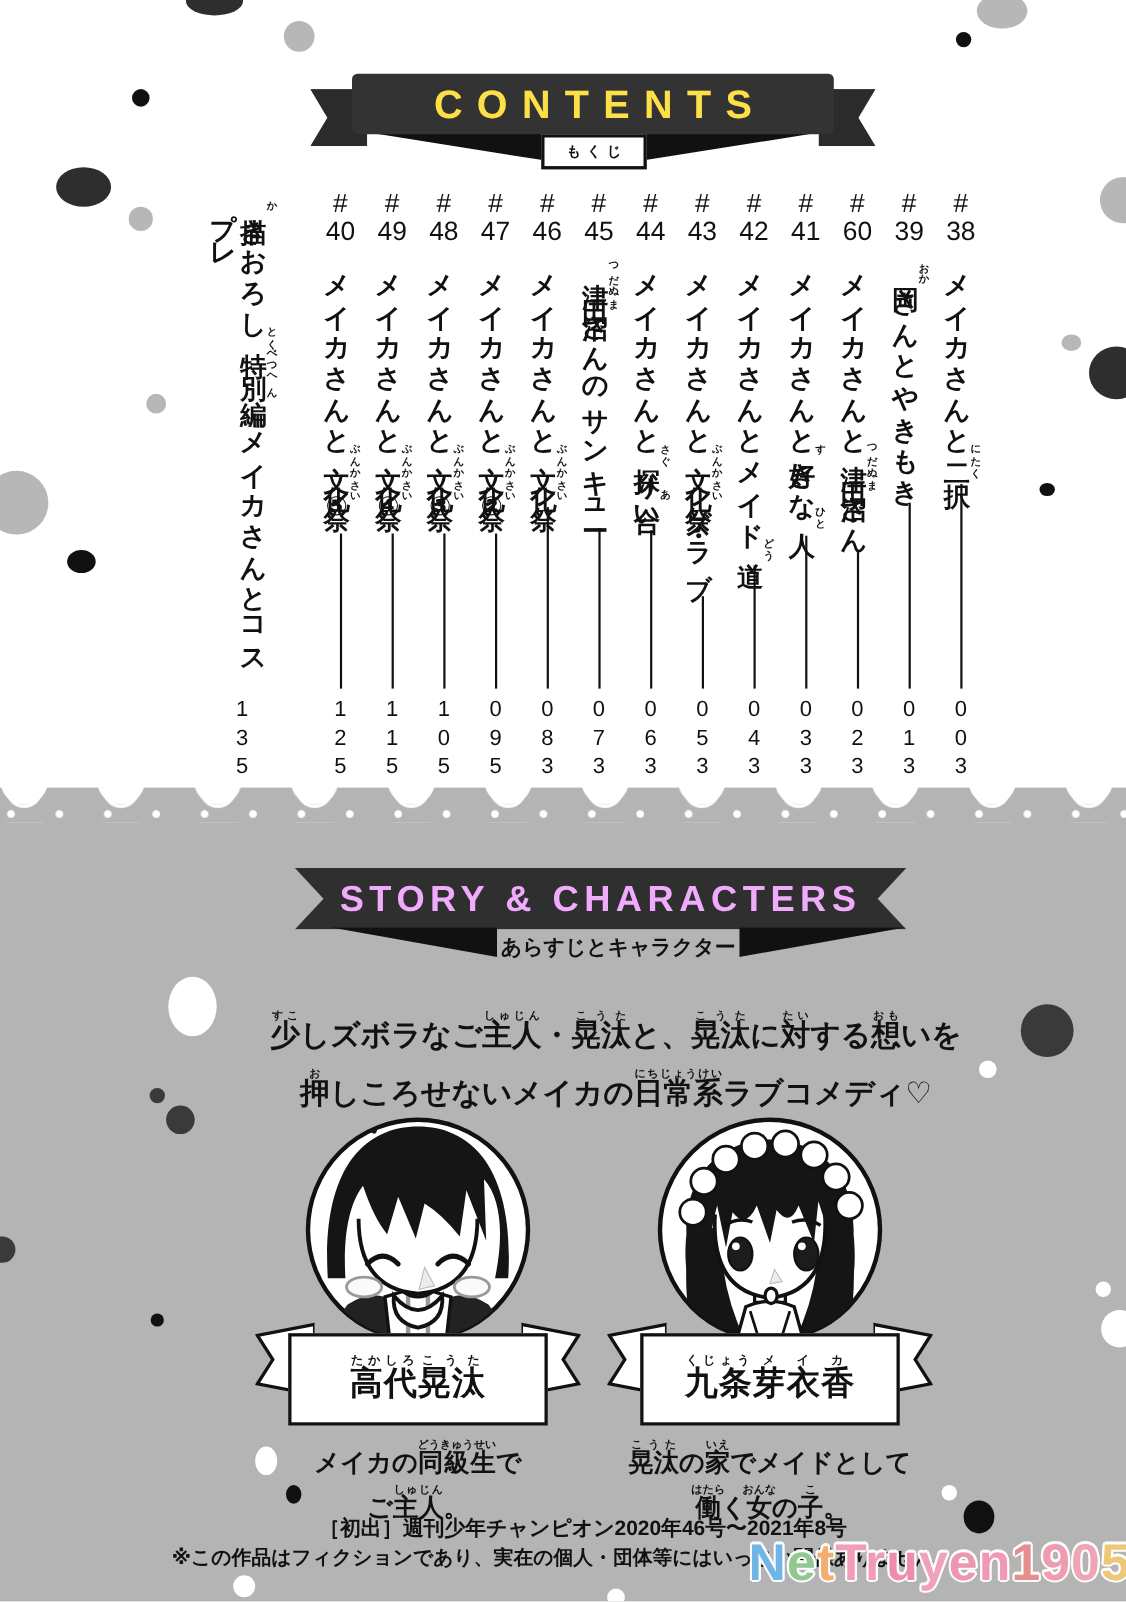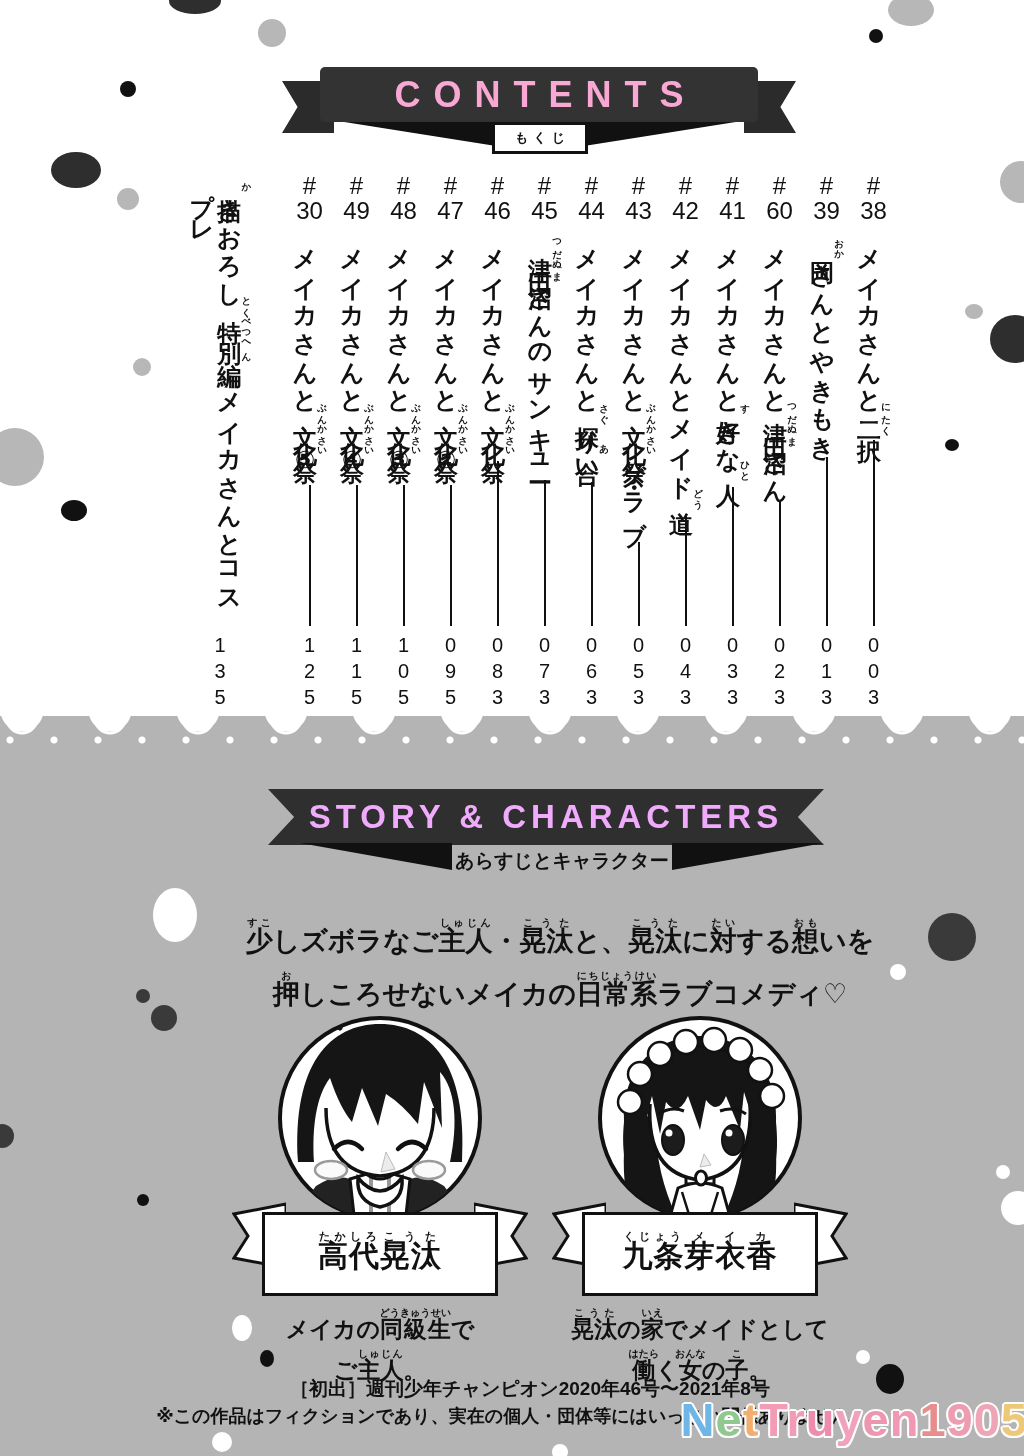--- a/index.html
+++ b/index.html
@@ -19,21 +19,21 @@
       linear-gradient(#fff,#fff);
     background-size:44px 50px,88px 50px,88px 50px,100% 16px;
     background-repeat:repeat-x,repeat-x,repeat-x,no-repeat;}
 
   
   .b1-tail{position:absolute;top:81px;width:52px;height:52px;background:#2b2b2b;z-index:3;}
   .b1-tail.left{left:282px;clip-path:polygon(0 0,100% 0,100% 100%,0 100%,30% 50%);}
   .b1-tail.right{left:744px;clip-path:polygon(0 0,100% 0,70% 50%,100% 100%,0 100%);}
   .b1-bar{position:absolute;left:320px;top:67px;width:438px;height:55px;background:#333;border-radius:5px;
     display:flex;align-items:center;justify-content:center;z-index:4;
-    color:#f9a8d4;font-size:36px;font-weight:800;letter-spacing:13px;padding-left:13px;box-sizing:border-box;}
+    color:#fde047;font-size:36px;font-weight:800;letter-spacing:13px;padding-left:13px;box-sizing:border-box;}
   .b1-tri{position:absolute;top:121px;width:158px;height:25px;background:#111;z-index:3;}
   .b1-tri.left{left:338px;clip-path:polygon(0 0,100% 0,100% 100%);}
   .b1-tri.right{left:584px;clip-path:polygon(0 0,100% 0,0 100%);}
   .b1-sub{position:absolute;left:492px;top:122px;width:96px;height:32px;background:#fff;border:3px solid #111;z-index:5;
     display:flex;align-items:center;justify-content:center;font-size:13px;font-weight:800;letter-spacing:5px;padding-left:5px;box-sizing:border-box;}
 
   
   .toc{position:absolute;left:192px;top:174px;height:538px;display:flex;z-index:3;}
   .col{width:47px;display:flex;flex-direction:column;align-items:center;}
   .col.special{width:56px;margin-right:38px;}
@@ -131,21 +131,21 @@
 
   <div class="toc">
     <div class="col special">
       <div class="ch-title"><ruby>描<rt>か</rt></ruby>きおろし<ruby>特別編<rt>とくべつへん</rt></ruby>　メイカさんとコスプレ</div>
       <div class="leader"></div>
       <div class="ch-page">135</div>
     </div>
     <div class="col">
       <div class="ch-num">
           <span>#</span>
-          <span>30</span>
+          <span>40</span>
         </div>
       <div class="ch-title">メイカさんと<ruby>文化祭<rt>ぶんかさい</rt></ruby>⑤</div>
       <div class="leader"></div>
       <div class="ch-page">125</div>
     </div>
     <div class="col">
       <div class="ch-num">
           <span>#</span>
           <span>49</span>
         </div>

